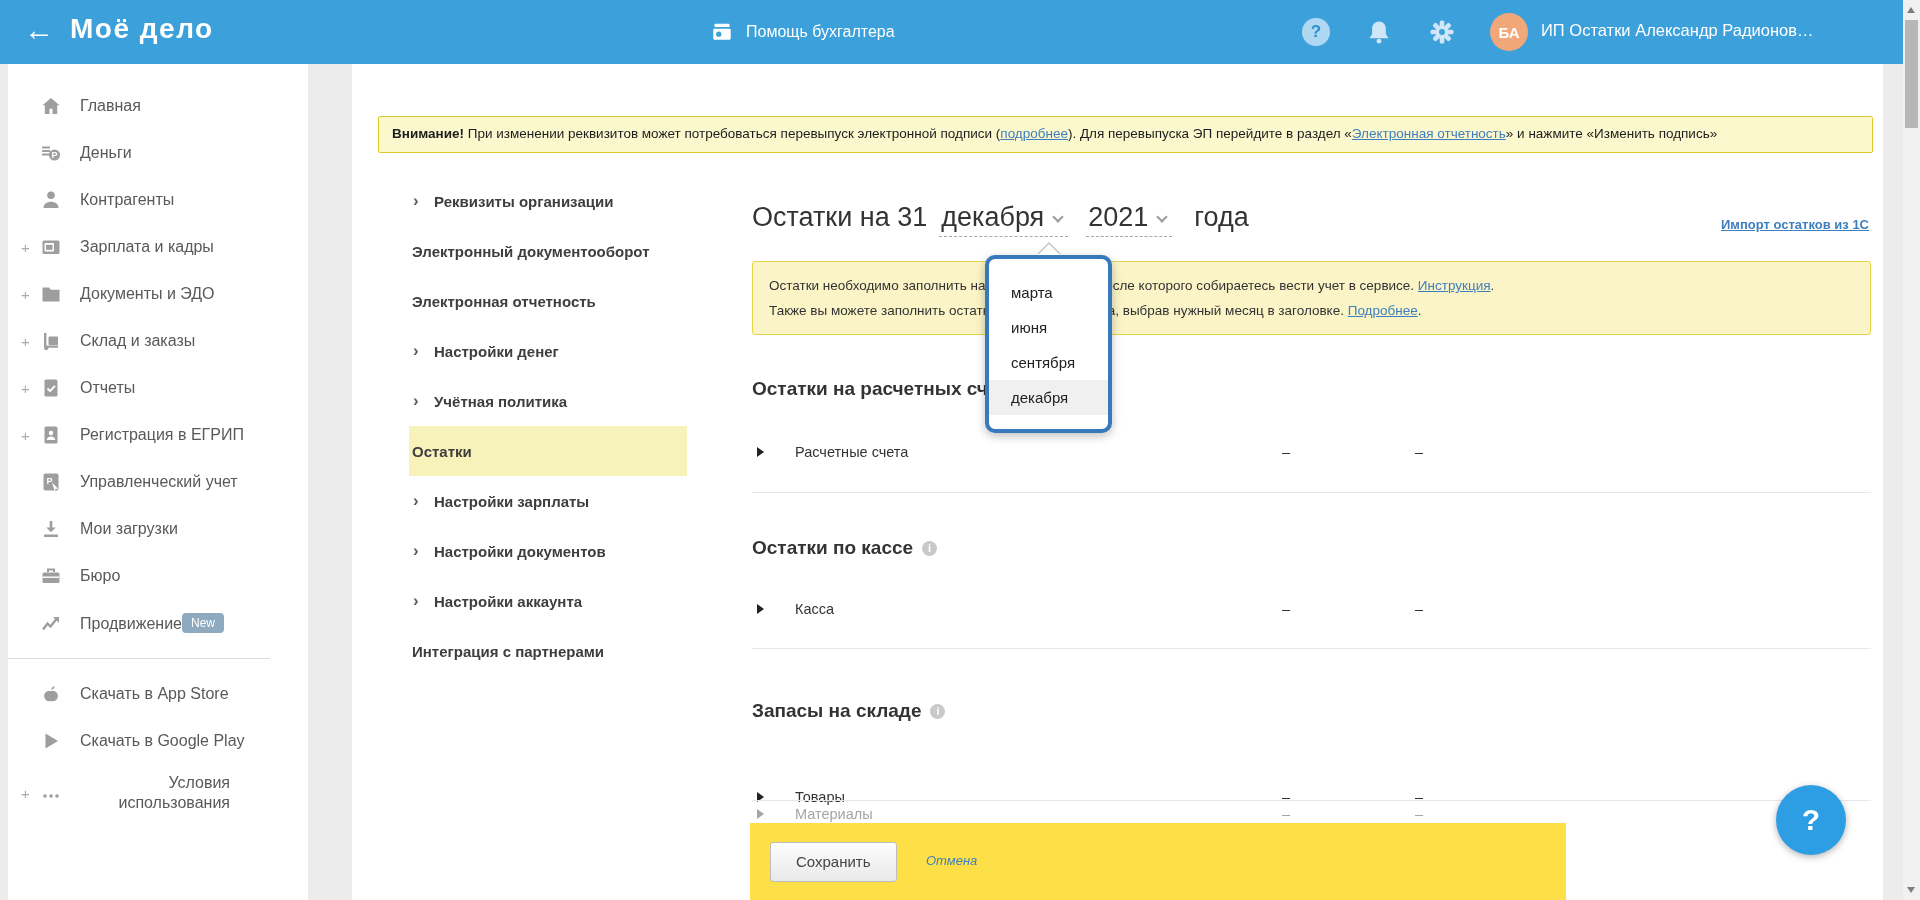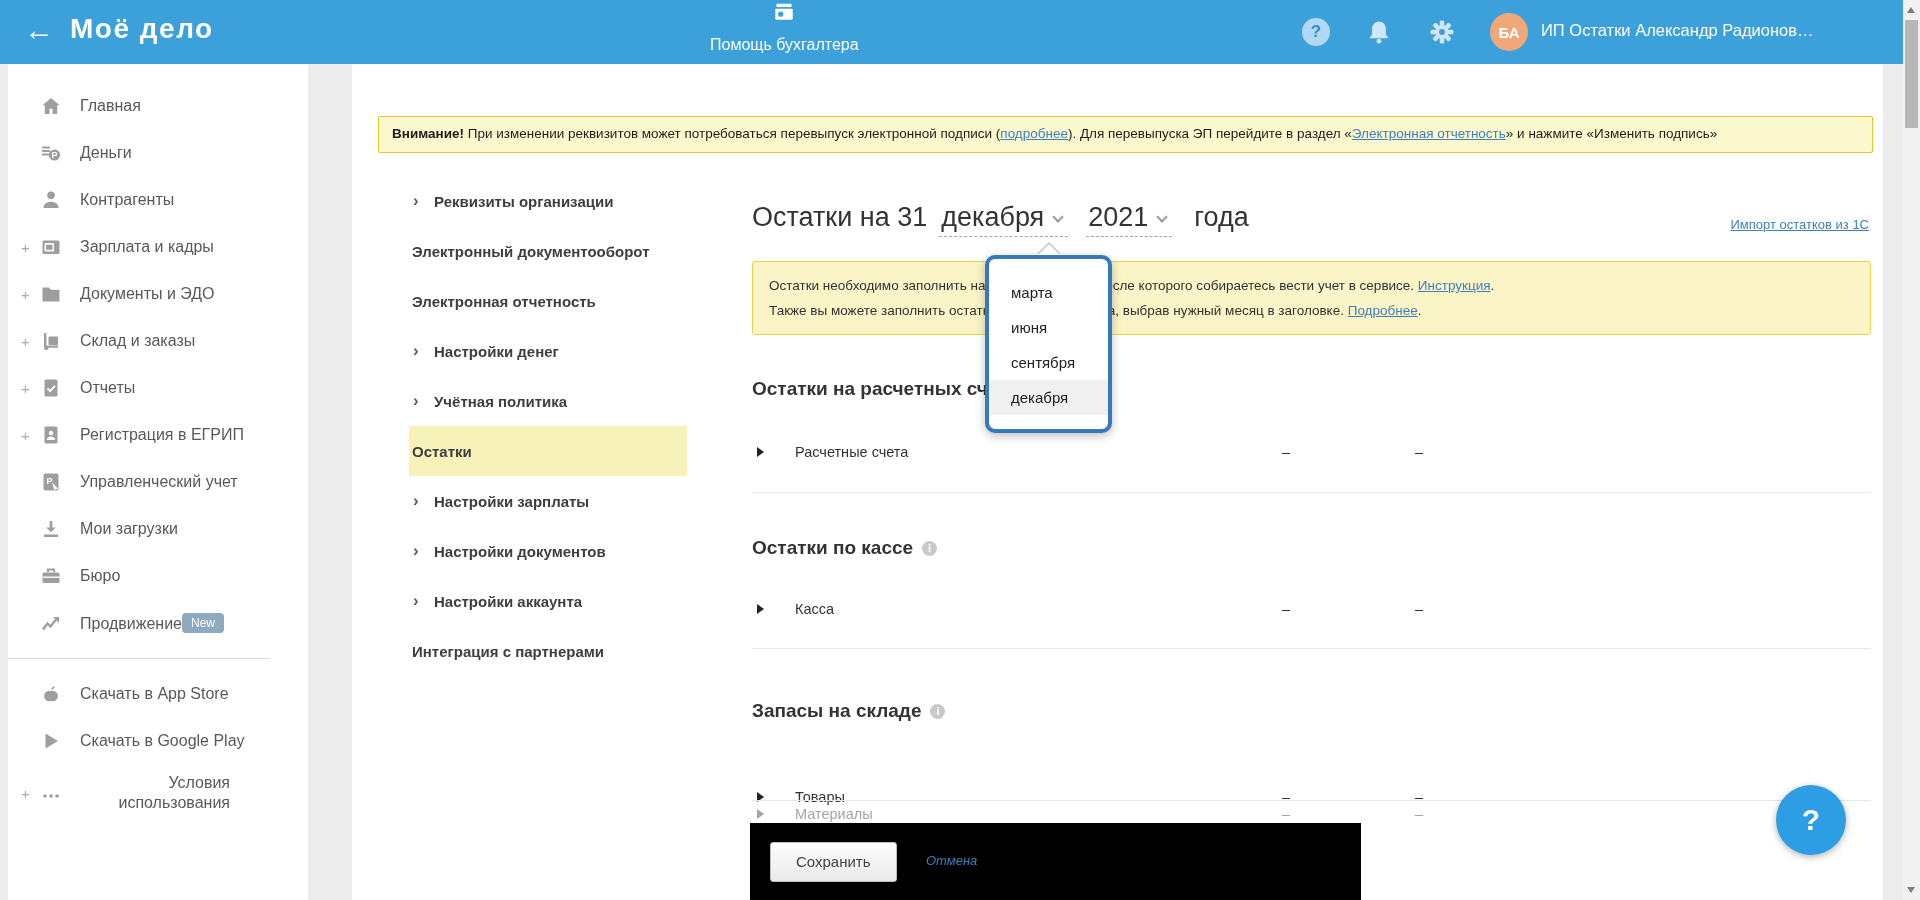--- a/index.html
+++ b/index.html
@@ -7,21 +7,21 @@
   body {
     position: relative; overflow: hidden;
     font-family: "Liberation Sans", sans-serif;
     background:#ececec; color:#333;
   }
 
   
   .topbar { position:absolute; left:0; top:0; width:1903px; height:64px; background:#3CA0DB; z-index:40; }
   .back-arrow { position:absolute; left:24px; top:12px; color:#fff; font-size:30px; line-height:36px; cursor:pointer; }
   .logo { position:absolute; left:70px; top:13px; color:#fff; font-size:28px; font-weight:bold; letter-spacing:1.5px; white-space:nowrap; }
-  .helpcenter { position:absolute; left:710px; top:0; height:64px; display:flex; align-items:center; gap:12px; color:#fff; font-size:16px; cursor:pointer;flex-direction:column; }
+  .helpcenter { position:absolute; left:710px; top:0; height:64px; display:flex; align-items:center; gap:12px; color:#fff; font-size:16px; cursor:pointer; }
   .tb-icon { position:absolute; top:18px; width:28px; height:28px; cursor:pointer; }
   .help-circle { width:28px; height:28px; border-radius:50%; background:#AFD8F2; color:#2E8FCC; font-weight:bold; font-size:17px; display:flex; align-items:center; justify-content:center; }
   .avatar { position:absolute; left:1490px; top:13px; width:38px; height:38px; border-radius:50%; background:#F0A779; color:#fff; font-weight:bold; font-size:15px; display:flex; align-items:center; justify-content:center; cursor:pointer; }
   .username { position:absolute; left:1541px; top:21px; color:#fff; font-size:16.5px; white-space:nowrap; max-width:345px; overflow:hidden; cursor:pointer; }
 
   
   .sidebar { position:absolute; left:8px; top:64px; width:300px; height:836px; background:#fff; z-index:5; }
   .gapL { position:absolute; left:300px; top:64px; width:52px; height:836px; background:#ececec; }
   .content { position:absolute; left:352px; top:64px; width:1531px; height:836px; background:#fff; z-index:1; }
   .gapR { position:absolute; left:1883px; top:64px; width:20px; height:836px; background:#ececec; }
@@ -48,21 +48,21 @@
 
   
   .banner { position:absolute; left:26px; top:52px; width:1495px; height:37px; background:#FCF8CE; border:1px solid #DFC829; border-radius:2px; font-size:13.5px; color:#1d1d1d; line-height:34px; padding:0 13px; white-space:nowrap; overflow:hidden; }
   .lnk { color:#3F7FBF; text-decoration:underline; cursor:pointer; }
 
   
   .page-title { position:absolute; left:400px; top:138px; font-size:27px; color:#333; white-space:nowrap; }
   .dd-trigger { border-bottom:1px dashed #a6a6a6; padding:0 4px 4px 2px; margin-left:12px; cursor:pointer; color:#333; }
   .cdown { display:inline-block; width:8px; height:8px; border-right:2px solid #9a9a9a; border-bottom:2px solid #9a9a9a; transform:rotate(45deg); margin:0 2px 5px 10px; }
   .title-suffix { margin-left:22px; }
-  .import-link { position:absolute; right:14px; top:153px; font-size:13px; }
+  .import-link { position:absolute; right:14px; top:153px; font-size:13px;font-weight:bold; }
 
   
   .infobox { position:absolute; left:400px; top:197px; width:1119px; height:74px; padding:11px 16px; background:#FBF4C6; border:1px solid #E8D44A; border-radius:3px; font-size:13.5px; color:#333; line-height:25px; white-space:nowrap; overflow:hidden; }
 
   
   .dropdown { position:absolute; left:633px; top:191px; width:127px; background:#fff; border:4px solid #3878BC; border-radius:10px; padding:16px 0 14px; box-shadow:0 3px 10px rgba(0,0,0,.25); z-index:30; }
   .dd-notch-border { position:absolute; left:50%; top:-17px; margin-left:-12px; width:0; height:0; border-left:12px solid transparent; border-right:12px solid transparent; border-bottom:12px solid #c3c3c3; }
   .dd-notch { position:absolute; left:50%; top:-15px; margin-left:-11px; width:0; height:0; border-left:11px solid transparent; border-right:11px solid transparent; border-bottom:11px solid #fff; }
   .dd-item { height:35px; line-height:35px; padding-left:22px; font-size:15px; color:#222; cursor:pointer; }
   .dd-item.selected { background:#F0F0F0; }
@@ -73,21 +73,21 @@
   .row { position:absolute; left:400px; width:1119px; height:20px; }
   .tri { position:absolute; left:5px; top:4px; width:0; height:0; border-left:7px solid #222; border-top:5px solid transparent; border-bottom:5px solid transparent; cursor:pointer; }
   .rlabel { position:absolute; left:43px; top:1px; font-size:14.5px; color:#333; }
   .cell { position:absolute; top:1px; font-size:14.5px; color:#333; }
   .c1 { left:530px; } .c2 { left:663px; }
   .row.muted .rlabel, .row.muted .cell { color:#A5A5A5; }
   .row.muted .tri { border-left-color:#A5A5A5; }
   .hr { position:absolute; left:400px; width:1119px; border-top:1px solid #e8e8e8; }
 
   
-  .savebar { position:absolute; left:398px; top:759px; width:611px; height:77px; background:#000000; z-index:10; }
+  .savebar { position:absolute; left:398px; top:759px; width:816px; height:77px; background:#fde047; z-index:10; }
   .save-btn { position:absolute; left:20px; top:19px; height:40px; padding:0 25px; background:linear-gradient(#fdfdfd,#e9e9e9); border:1px solid #BDBDBD; border-radius:3px; font-size:15px; color:#444; line-height:38px; cursor:pointer; font-family:"Liberation Sans",sans-serif; }
   .cancel-link { position:absolute; left:176px; top:30px; font-size:13px; color:#3F7FBF; cursor:pointer;font-style:italic; }
 
   
   .fab { position:absolute; left:1776px; top:785px; width:70px; height:70px; border-radius:50%; background:#2D9EE3; color:#fff; display:flex; align-items:center; justify-content:center; font-size:30px; font-weight:bold; box-shadow:0 2px 7px rgba(0,0,0,.3); z-index:60; cursor:pointer; }
   .scrollbar { position:absolute; left:1903px; top:0; width:17px; height:900px; background:#F1F1F1; z-index:70; }
   .sb-up { position:absolute; left:4px; top:7px; width:0; height:0; border-left:4.5px solid transparent; border-right:4.5px solid transparent; border-bottom:6px solid #7E7E7E; cursor:pointer; }
   .sb-down { position:absolute; left:4px; bottom:7px; width:0; height:0; border-left:4.5px solid transparent; border-right:4.5px solid transparent; border-top:6px solid #7E7E7E; cursor:pointer; }
   .sb-thumb { position:absolute; left:2px; top:20px; width:13px; height:108px; background:#B7B7B7; cursor:pointer; }
 

